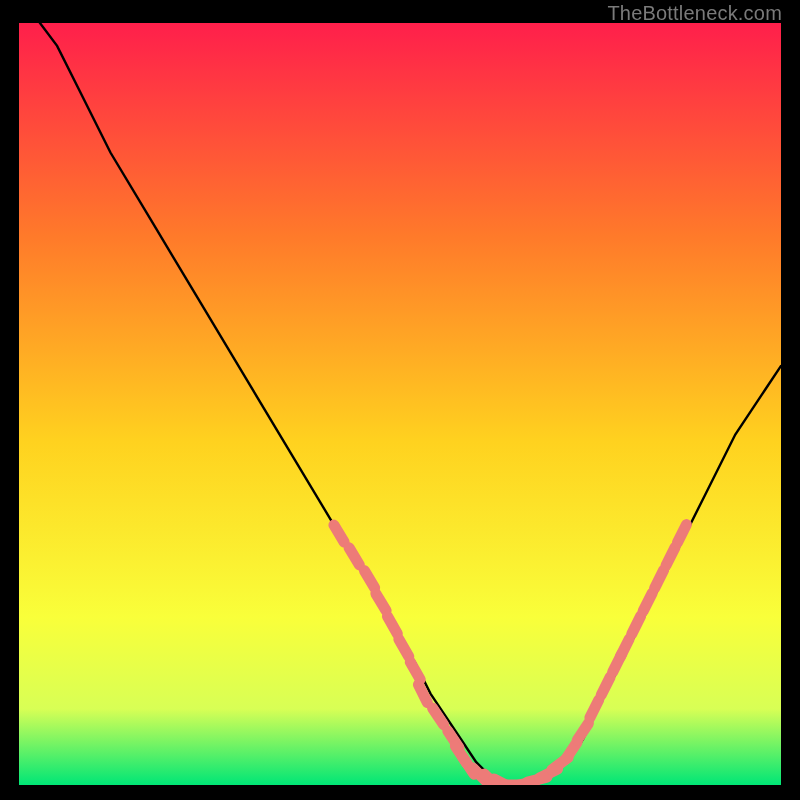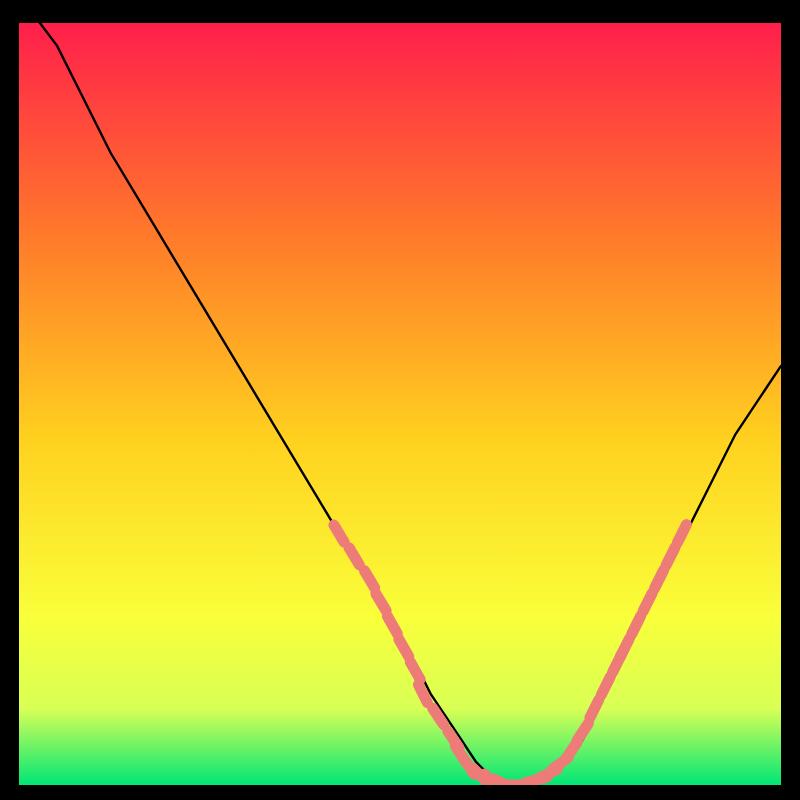--- a/index.html
+++ b/index.html
@@ -36,20 +36,21 @@
     height: 762px;
   }
   svg {
     display: block;
   }
 </style>
 </head>
 <body>
 
 <div class="frame">
+  <div class="watermark">TheBottleneck.com</div>
 
   <div class="plot-wrap">
     <svg id="chart-svg" width="762" height="762" viewBox="0 0 762 762">
       <defs>
         <linearGradient id="bg-grad" x1="0" y1="0" x2="0" y2="1">
           <stop id="g0" offset="0%" stop-color="#ff1f4b"></stop>
           <stop id="g1" offset="28%" stop-color="#ff7a2a"></stop>
           <stop id="g2" offset="55%" stop-color="#ffd21f"></stop>
           <stop id="g3" offset="78%" stop-color="#f9ff3a"></stop>
           <stop id="g4" offset="90%" stop-color="#d8ff55"></stop>

